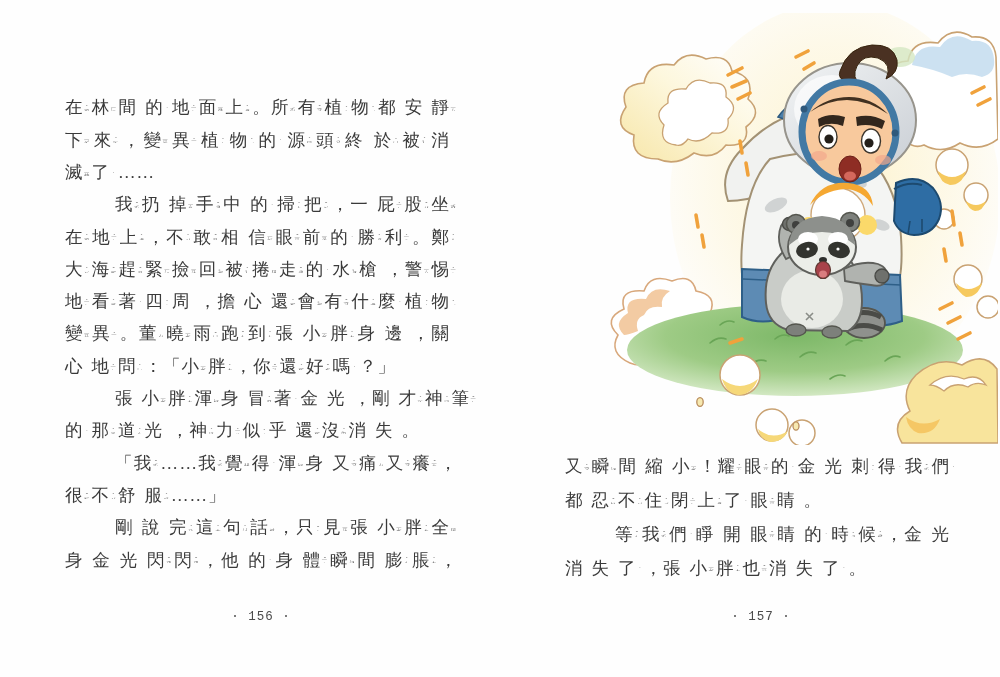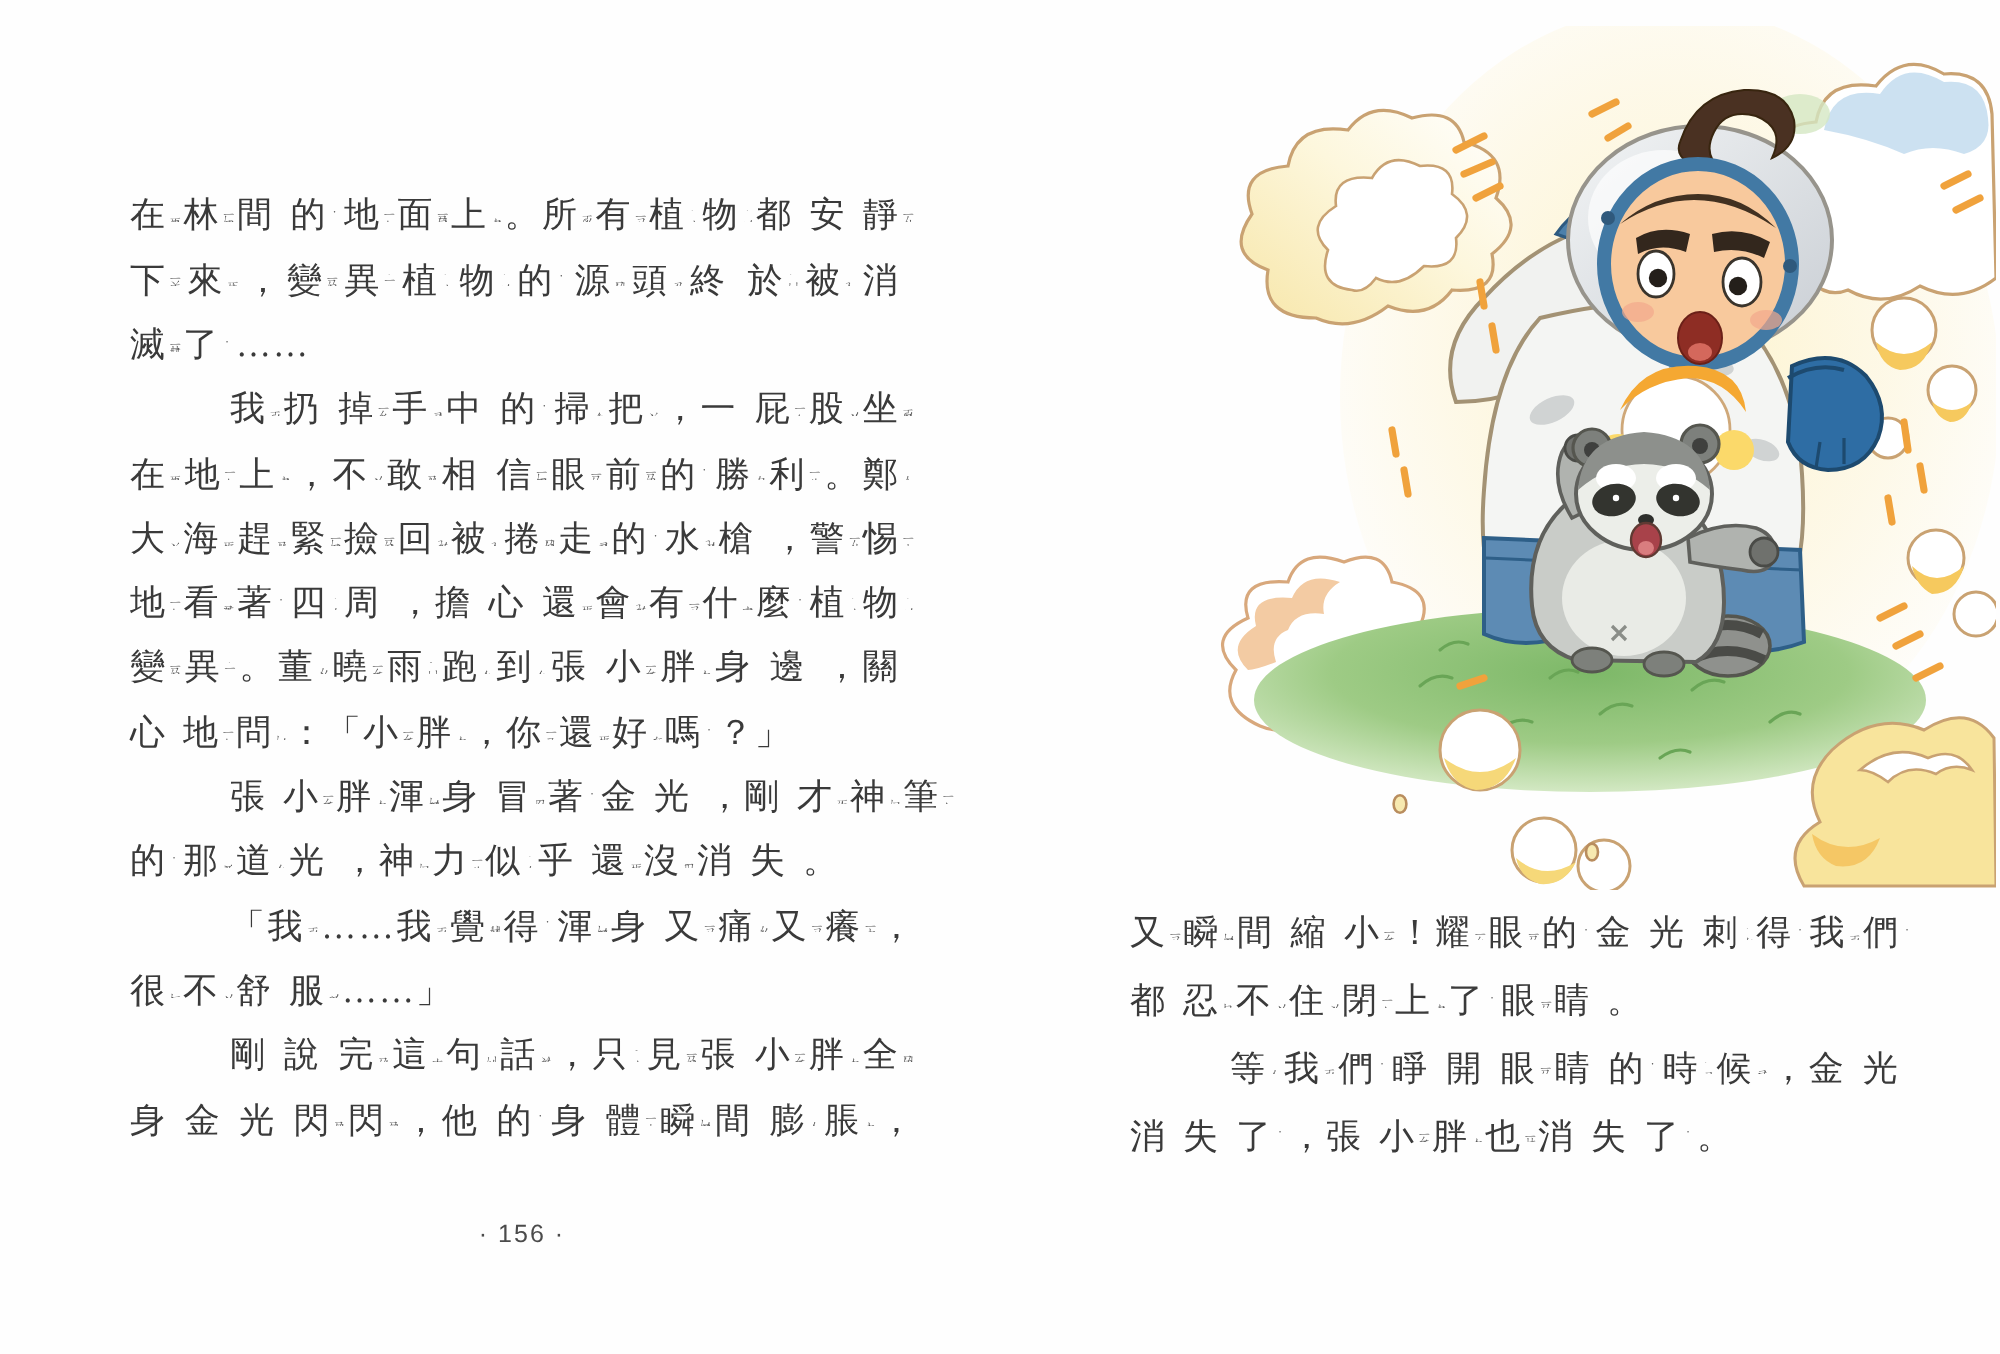--- a/index.html
+++ b/index.html
@@ -16,21 +16,21 @@
   .right-text .tline{height:33.8px;}
   .tline.fill{justify-content:space-between;}
   .tline.indent{padding-left:50px;}
   .cell{display:inline-flex;align-items:center;height:30px;}
   .hz{font-size:17.5px;line-height:1;color:#3a3a3a;}
   .punct .hz{width:17.5px;}
   .zy{writing-mode:vertical-rl;text-orientation:upright;display:inline-block;
       font-size:6.8px;line-height:7px;letter-spacing:-1px;max-height:32px;
       color:#565656;margin-left:1px;overflow:hidden;}
   .pagenum{position:absolute;width:392px;left:65px;top:610px;text-align:center;
-      font-family:Liberation Sans, sans-serif;font-size:12.5px;color:#4b4b4b;letter-spacing:1px;}
+      font-family:Liberation Mono, monospace;font-size:12.5px;color:#4b4b4b;letter-spacing:1px;}
   .illo{position:absolute;left:100px;top:13px;width:398px;height:432px;} 
 </style>
 </head>
 <body>
 
 <div class="spread">
 
   <section class="page left">
     <div class="textblock left-text" id="left-lines">
         <div class="tline fill">
@@ -1208,15 +1208,16 @@
           </span>
           <span class="cell">
             <span class="hz">了</span>
             <span class="zy">˙ㄌㄜ</span>
           </span>
           <span class="cell punct">
             <span class="hz">。</span>
           </span>
         </div>
       </div>
+    <div class="pagenum">· 157 ·</div>
   </section>
 
 </div>
 
 </body></html>

